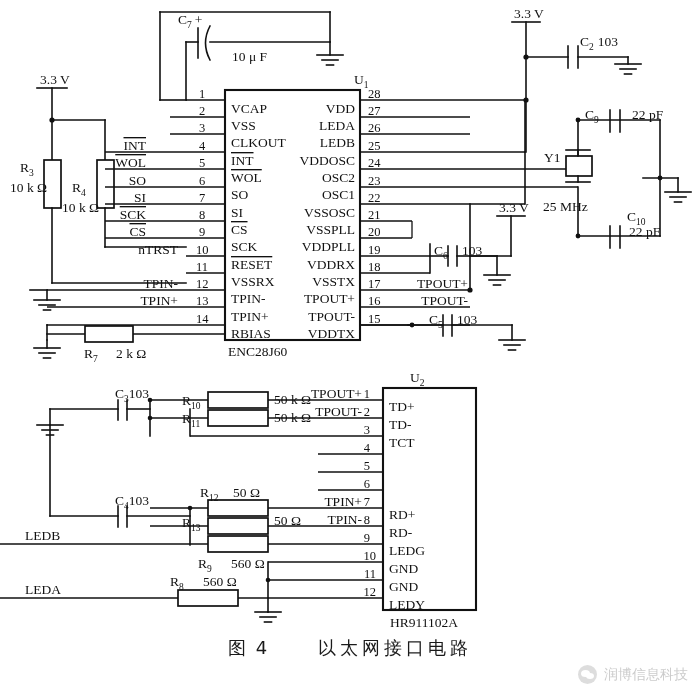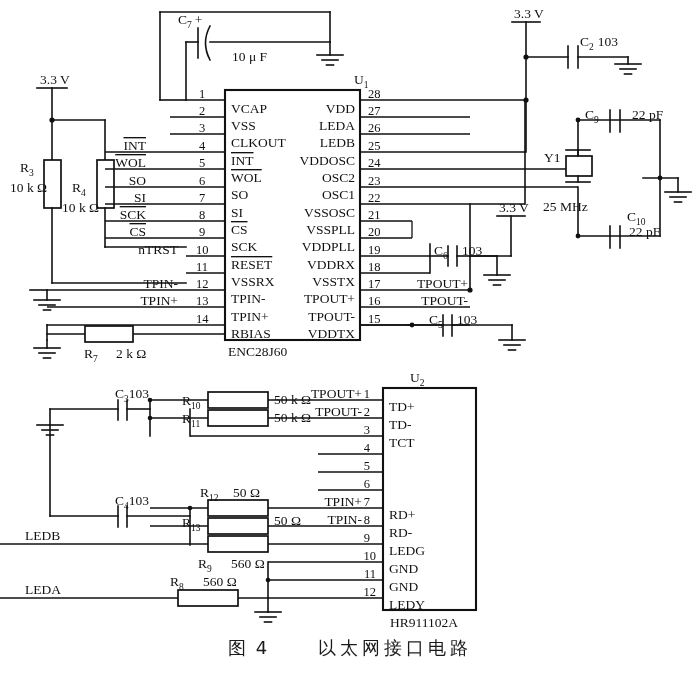--- a/index.html
+++ b/index.html
@@ -425,14 +425,18 @@
   <text class="pinname" x="362" y="506" text-anchor="end">TPIN+</text>
   <text class="pinname" x="362" y="524" text-anchor="end">TPIN-</text>
 </svg>
 
 <div class="caption">
   <span class="num">图 4</span>
   &nbsp;&nbsp;&nbsp;
   <span>以太网接口电路</span>
 </div>
 
-
+<div class="watermark">
+  <span class="wm-icon"></span>
+  <span>润博信息科技</span>
 </div>
 
+</div>
+
 </body></html>

